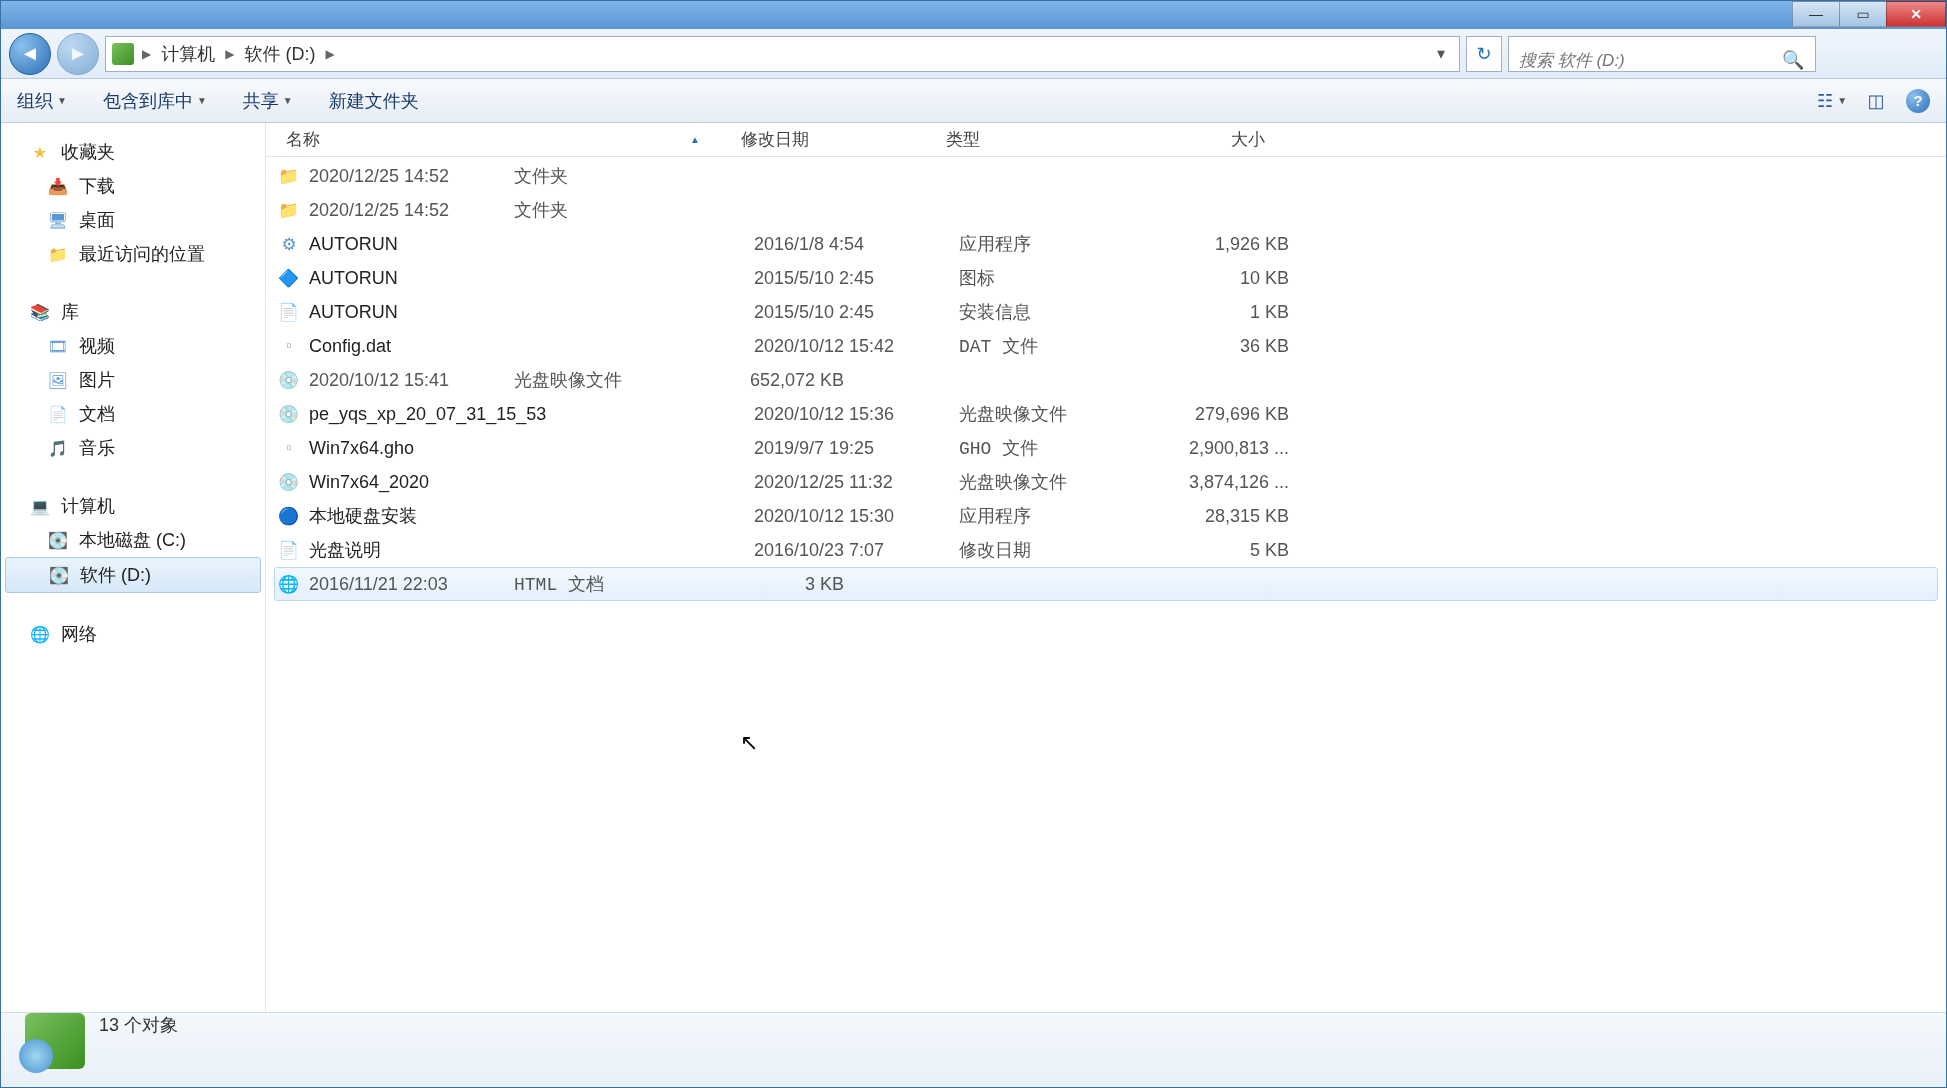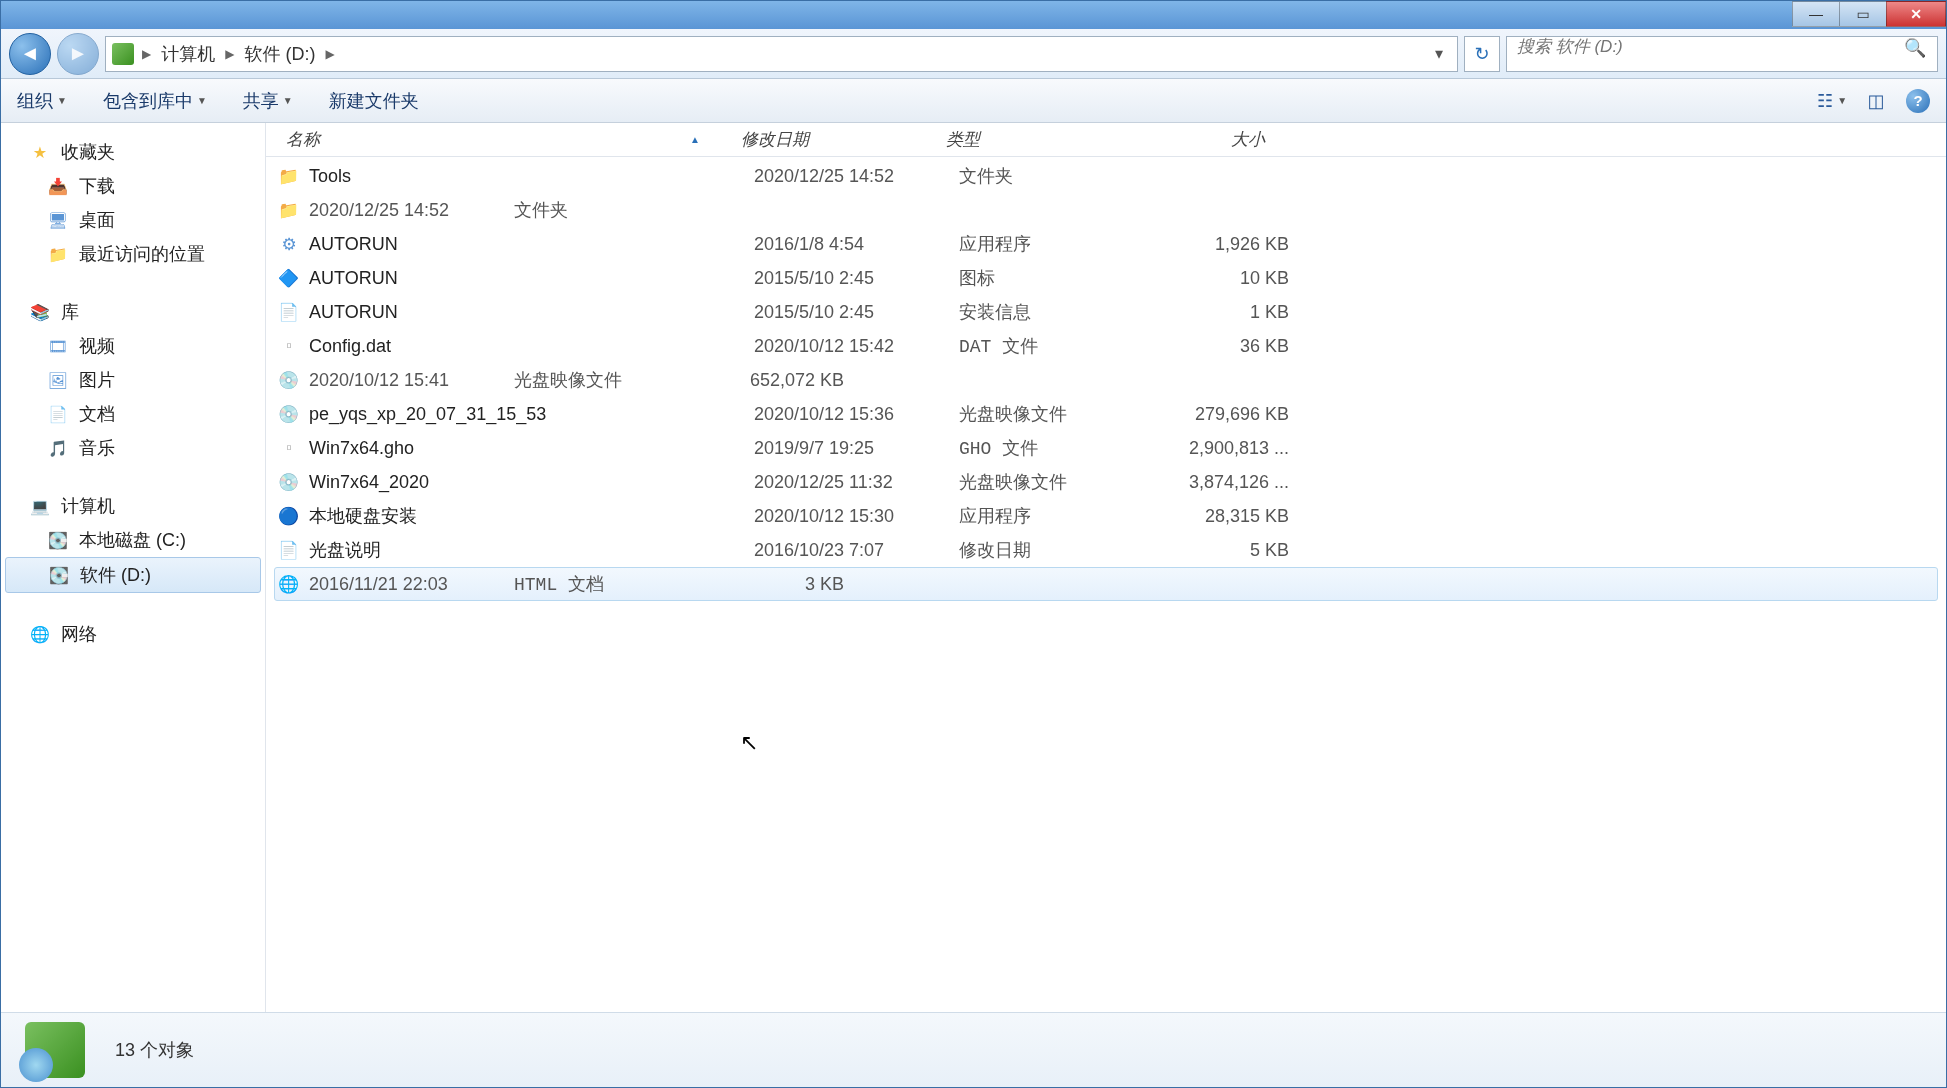--- a/index.html
+++ b/index.html
@@ -18,21 +18,21 @@
 
 .navbar { height: 50px; background: linear-gradient(to bottom, #f0f5fc, #e0ecf8); display: flex; align-items: center; padding: 4px 8px; gap: 6px; border-bottom: 1px solid #b8c8d8; }
 .nav-arrow { width: 42px; height: 42px; border-radius: 50%; background: radial-gradient(circle at 30% 30%, #8cc0ec, #2a70b8); display: flex; align-items: center; justify-content: center; color: #fff; font-size: 20px; cursor: pointer; border: 1px solid #2060a0; }
 .nav-arrow.fwd { opacity: 0.5; }
 .addressbar { flex: 1; height: 36px; background: #fff; border: 1px solid #a0b0c0; display: flex; align-items: center; padding: 0 6px; max-width: 1355px; }
 .addr-icon { width: 22px; height: 22px; background: linear-gradient(135deg, #7ac060, #3a9020); border-radius: 3px; margin-right: 6px; }
 .addr-seg { padding: 0 8px; font-size: 18px; color: #333; cursor: pointer; display: flex; align-items: center; }
 .addr-sep { color: #666; font-size: 12px; padding: 0 2px; }
 .addr-dd { margin-left: auto; color: #555; padding: 0 8px; cursor: pointer; }
 .refresh-btn { width: 36px; height: 36px; background: #fff; border: 1px solid #a0b0c0; display: flex; align-items: center; justify-content: center; color: #2a70b8; font-size: 18px; cursor: pointer; }
-.searchbox { width: 432px; height: 36px; background: #fff; border: 1px solid #a0b0c0; display: flex; align-items: flex-start; padding: 0 10px; }
+.searchbox { width: 308px; height: 36px; background: #fff; border: 1px solid #a0b0c0; display: flex; align-items: flex-end; padding: 0 10px; }
 .searchbox input { border: none; outline: none; flex: 1; font-size: 17px; font-style: italic; color: #888; }
 .search-icon { color: #2a70b8; font-size: 18px; }
 
 .toolbar { height: 44px; background: linear-gradient(to bottom, #f8fafd, #e6edf5); border-bottom: 1px solid #c5d0dc; display: flex; align-items: center; padding: 0 16px; gap: 36px; }
 .tb-item { font-size: 18px; color: #1a3a6a; cursor: pointer; display: flex; align-items: center; gap: 4px; }
 .tb-dd { font-size: 10px; color: #555; }
 .tb-right { margin-left: auto; display: flex; gap: 16px; align-items: center; }
 .tb-iconbtn { width: 28px; height: 24px; display: flex; align-items: center; justify-content: center; color: #2a5a9a; cursor: pointer; font-size: 18px; }
 .help-icon { width: 24px; height: 24px; border-radius: 50%; background: radial-gradient(circle at 30% 30%, #8cc0ec, #2a70b8); color: #fff; display: flex; align-items: center; justify-content: center; font-weight: bold; font-size: 15px; cursor: pointer; }
 
@@ -45,21 +45,21 @@
 .side-icon { width: 22px; height: 20px; margin-right: 10px; display: inline-flex; align-items: center; justify-content: center; font-size: 16px; }
 .star { color: #f5c040; }
 .folder-i { color: #f5c040; }
 .drive-i { color: #7ac060; }
 .lib-i { color: #5a95d5; }
 .net-i { color: #5a95d5; }
 .comp-i { color: #5a95d5; }
 
 .filepane { flex: 1; display: flex; flex-direction: column; }
 .col-headers { display: flex; border-bottom: 1px solid #e0e5ec; height: 34px; align-items: center; padding-left: 10px; }
-.col-h { font-size: 17px; color: #444; padding: 0 10px; cursor: pointer; border-right: 1px solid transparent; font-style: italic; }
+.col-h { font-size: 17px; color: #444; padding: 0 10px; cursor: pointer; border-right: 1px solid transparent; }
 .col-name { width: 455px; display: flex; align-items: center; }
 .col-sort { font-size: 10px; color: #2a70b8; margin-left: auto; margin-right: 20px; }
 .col-date { width: 205px; }
 .col-type { width: 205px; }
 .col-size { width: 135px; text-align: right; }
 
 .file-list { flex: 1; padding: 2px 8px; }
 .file-row { display: flex; align-items: center; height: 34px; padding-left: 2px; cursor: pointer; font-size: 18px; color: #222; border: 1px solid transparent; border-radius: 3px; }
 .file-row.hover { background: linear-gradient(to bottom, #f2f8fe, #e4f0fc); border: 1px solid #b8d8f0; }
 .file-icon { width: 24px; height: 22px; margin-right: 8px; display: inline-flex; align-items: center; justify-content: center; font-size: 17px; }
@@ -71,21 +71,21 @@
 .fi-iso { color: #c0a060; }
 .fi-gho { color: #aaa; }
 .fi-html { color: #2a70b8; }
 .fi-txt { color: #888; }
 .fi-app { color: #4a90d0; }
 .fc-name { width: 445px; }
 .fc-date { width: 205px; color: #555; }
 .fc-type { width: 205px; color: #555; font-family: Liberation Mono, monospace; }
 .fc-size { width: 125px; text-align: right; color: #555; }
 
-.statusbar { height: 75px; background: linear-gradient(to bottom, #f4f8fc, #e8f0f8); border-top: 1px solid #d0dce8; display: flex; align-items: center; padding: 0 24px; gap: 30px; }
+.statusbar { height: 75px; background: linear-gradient(to bottom, #f4f8fc, #e8f0f8); border-top: 1px solid #d0dce8; display: flex; padding: 0 24px; gap: 14px; }
 .status-icon { width: 60px; height: 56px; background: linear-gradient(135deg, #7ac060, #3a9020); border-radius: 6px; position: relative; }
 .status-icon::after { content: ""; position: absolute; bottom: -4px; left: -6px; width: 34px; height: 34px; background: radial-gradient(circle, #a0d8f0, #4a90d0); border-radius: 50%; }
 .status-text { font-size: 18px; color: #333; }
 
 .cursor { position: absolute; left: 740px; top: 730px; font-size: 22px; color: #000; pointer-events: none; }
 </style>
 </head>
 <body>
 
 <div class="window">
@@ -216,21 +216,20 @@
             <span>名称</span>
             <span class="col-sort">▲</span>
           </div>
         <div class="col-h col-date">修改日期</div>
         <div class="col-h col-type">类型</div>
         <div class="col-h col-size">大小</div>
       </div>
       <div class="file-list" id="file-list">
           <div class="file-row">
             <span class="file-icon fi-folder">📁</span>
-            <span class="fc-name">Tools</span>
             <span class="fc-date">2020/12/25 14:52</span>
             <span class="fc-type">文件夹</span>
             <span class="fc-size"></span>
           </div>
           <div class="file-row">
             <span class="file-icon fi-folder">📁</span>
             <span class="fc-date">2020/12/25 14:52</span>
             <span class="fc-type">文件夹</span>
             <span class="fc-size"></span>
           </div>

